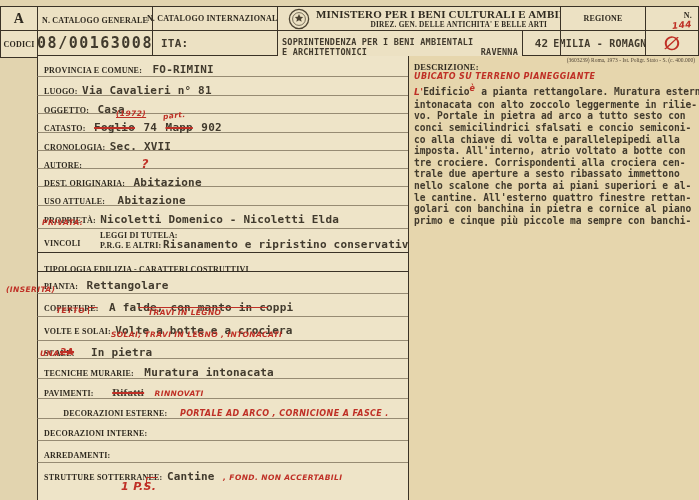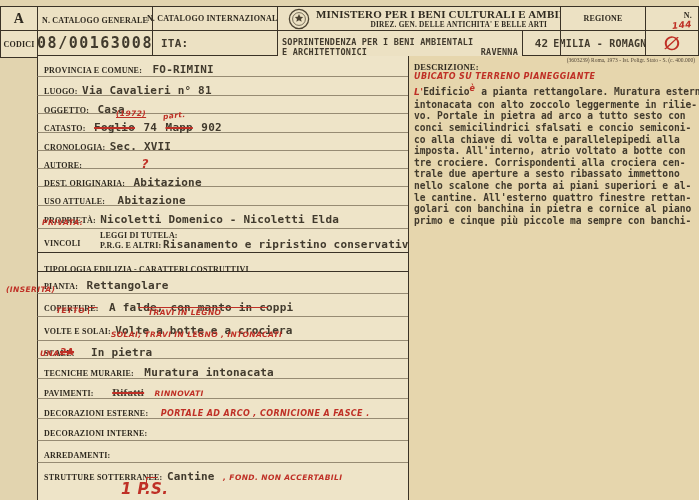--- a/index.html
+++ b/index.html
@@ -202,38 +202,38 @@
     <span class="lbl">TECNICHE MURARIE:</span>
     <span class="typed" style="margin-left:6px;">Muratura intonacata</span>
   </div>
 
   <div class="row" style="top:379px;height:20px;">
     <span class="lbl">PAVIMENTI:</span>
     <span class="typed strike-red" style="margin-left:14px;font-family:Liberation Serif, serif;">Rifatti</span>
     <span class="hand" style="margin-left:6px;">RINNOVATI</span>
   </div>
 
-  <div class="row" style="top:399px;height:20px;">
+  <div class="row" style="top:399px;height:20px;text-align:center;">
     <span class="lbl">DECORAZIONI ESTERNE:</span>
     <span class="hand" style="margin-left:8px;font-size:8px;">PORTALE AD ARCO , CORNICIONE A FASCE .</span>
   </div>
 
   <div class="row" style="top:419px;height:22px;">
     <span class="lbl">DECORAZIONI INTERNE:</span>
   </div>
 
   <div class="row" style="top:441px;height:22px;">
     <span class="lbl">ARREDAMENTI:</span>
   </div>
 
   <div class="row" style="top:463px;height:37px;border-bottom:none;">
     <span class="lbl">STRUTTURE SOTTERRANEE:</span>
     <span class="typed">Cantine</span>
     <span class="hand" style="margin-left:4px;">, FOND. NON ACCERTABILI</span>
-    <span class="hand abs" style="left:83px;top:17px;font-size:15px;">1 P.S.</span>
+    <span class="hand abs" style="left:83px;top:17px;font-size:11px;">1 P.S.</span>
     <span class="abs" style="left:108px;top:14px;width:10px;height:9px;border-left:1.2px solid var(--red);border-top:1.2px solid var(--red);"></span>
   </div>
 
   <div class="descpane">
     <span class="note" style="right:4px;top:1px;">(3603239) Roma, 1973 - Ist. Poligr. Stato - S. (c. 400.000)</span>
     <div class="lbl" style="font-size:8.5px;margin-top:4px;">DESCRIZIONE:</div>
     <div class="hand" style="font-size:8px;margin:0 0 2px 0;">UBICATO SU TERRENO PIANEGGIANTE</div>
     <div class="descline">
       <span class="hand" style="font-size:9px;">L'</span><span>Edificio</span><sup class="hand" style="font-size:8px;">è</sup> <span>a pianta rettangolare. Muratura esterna</span>
     </div>

